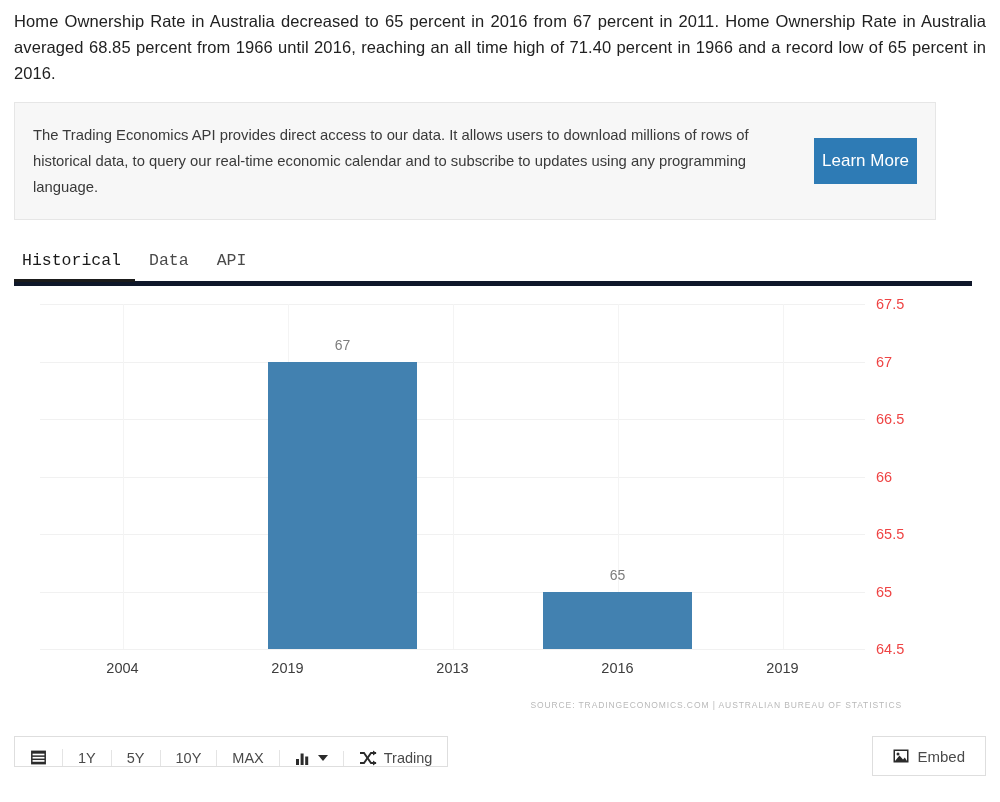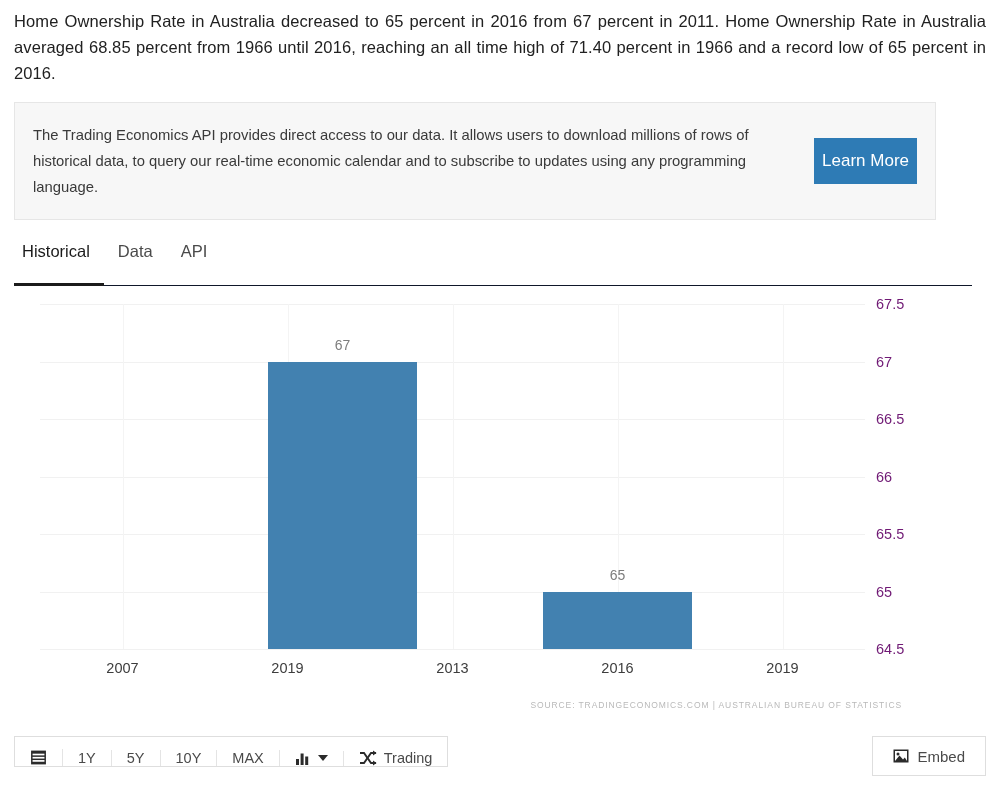--- a/index.html
+++ b/index.html
@@ -54,24 +54,26 @@
     border: none;
     cursor: pointer;
     white-space: nowrap;
     font-family: "Liberation Sans", sans-serif;
   }
 
   
   .tabs {
     margin: 22px 14px 0 14px;
     width: 958px;
-    border-bottom: 1px solid #0f172a;
-    display: flex;
+    border-bottom: 5px solid #0f172a;
+    display: flex;
+    align-items: flex-end;
     height: 44px;
     box-sizing: border-box;
+    font-family: Liberation Mono, monospace;
   }
   .tab {
     font-size: 16.5px;
     color: #4a4a4a;
     padding: 0 14px 11px 14px;
     cursor: pointer;
     position: relative;
     white-space: nowrap;
   }
   .tab:first-child { padding-left: 8px; }
@@ -121,21 +123,21 @@
     position: absolute;
     font-size: 14px;
     color: #7d7d7d;
     transform: translateX(-50%);
     white-space: nowrap;
   }
   .ytick {
     position: absolute;
     left: 876px;
     font-size: 14.5px;
-    color: #701a75;
+    color: #ef4444;
     transform: translateY(-50%);
     white-space: nowrap;
   }
   .xtick {
     position: absolute;
     top: 364px;
     font-size: 14.5px;
     color: #3d3d3d;
     transform: translateX(-50%);
     white-space: nowrap;
@@ -233,21 +235,21 @@
       <div class="bar-label" style="left: 577.5px; top: 262.5px;">65</div>
     </div>
   <div id="ticks-layer">
       <div class="ytick" style="top: 8px;">67.5</div>
       <div class="ytick" style="top: 65.5px;">67</div>
       <div class="ytick" style="top: 123px;">66.5</div>
       <div class="ytick" style="top: 180.5px;">66</div>
       <div class="ytick" style="top: 238px;">65.5</div>
       <div class="ytick" style="top: 295.5px;">65</div>
       <div class="ytick" style="top: 353px;">64.5</div>
-      <div class="xtick" style="left: 122.5px;">2007</div>
+      <div class="xtick" style="left: 122.5px;">2004</div>
       <div class="xtick" style="left: 287.5px;">2019</div>
       <div class="xtick" style="left: 452.5px;">2013</div>
       <div class="xtick" style="left: 617.5px;">2016</div>
       <div class="xtick" style="left: 782.5px;">2019</div>
     </div>
   <div class="source">SOURCE: TRADINGECONOMICS.COM | AUSTRALIAN BUREAU OF STATISTICS</div>
 </div>
 
 <div class="toolbar">
 

